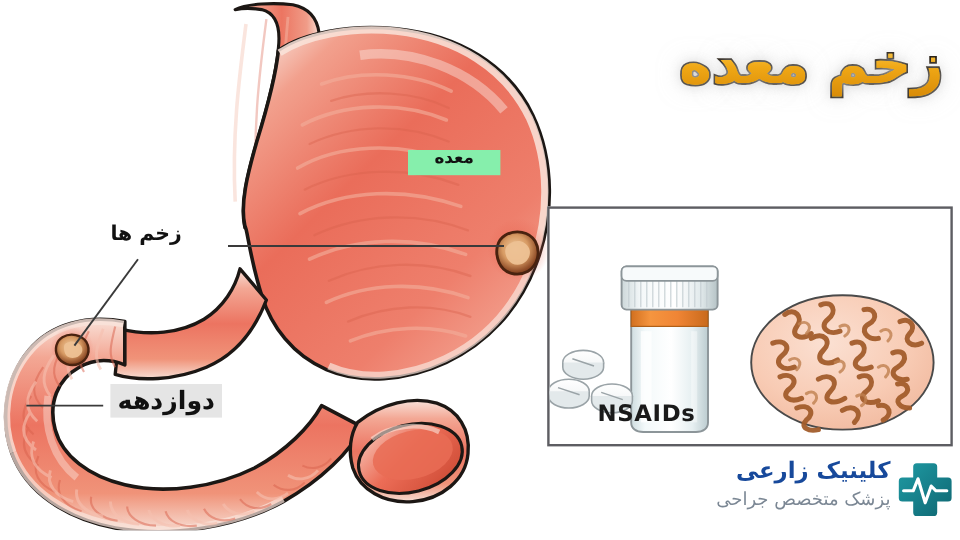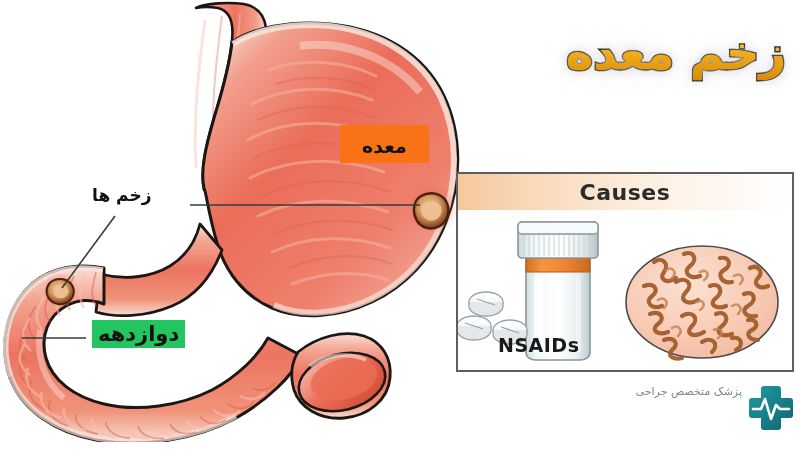--- a/index.html
+++ b/index.html
@@ -59,37 +59,37 @@
     position: absolute;
     font-family: "DejaVu Sans", "Liberation Sans", sans-serif;
     font-weight: bold;
     color: #111111;
     direction: rtl;
     white-space: nowrap;
   }
   #label-stomach {
     left: 340px;
     top: 125px;
-    font-size: 19px;
-    background: #f97316;
-    padding: 12px 22px 7px 22px;
+    font-size: 14px;
+    background: #86efac;
+    padding: 0 22px 7px 22px;
     line-height: 1;
   }
   #label-ulcers {
     left: 86px;
     top: 183px;
     font-size: 17px;
     background: #ffffff;
     padding: 2px 6px;
   }
   #label-duodenum {
     left: 92px;
     top: 320px;
     font-size: 21px;
-    background: #22c55e;
+    background: #e5e5e5;
     padding: 2px 6px;
   }
 
   
   #causes-panel {
     position: absolute;
     left: 456px;
     top: 172px;
     width: 338px;
     height: 200px;
@@ -155,21 +155,21 @@
   #logo-name {
     font-family: "DejaVu Sans", "Liberation Sans", sans-serif;
     font-size: 19px;
     font-weight: bold;
     color: #17499b;
     white-space: nowrap;
     line-height: 1.15;
   }
   #logo-sub {
     font-family: "DejaVu Sans", "Liberation Sans", sans-serif;
-    font-size: 11px;
+    font-size: 15px;
     color: #7b8794;
     white-space: nowrap;
     margin-top: 3px;
   }
   #logo-mark {
     position: absolute;
     right: 0px;
     top: 1px;
   }
 </style>
@@ -373,23 +373,20 @@
   <div class="title-inner">زخم معده</div>
 
   <div class="anat-label" id="label-stomach">معده</div>
 
   <div class="anat-label" id="label-ulcers">زخم ها</div>
 
   <div class="anat-label" id="label-duodenum">دوازدهه</div>
 
   <div id="causes-panel">
 
-    <div id="causes-header">
-      <span id="causes-title">Causes</span>
-    </div>
 
     <svg id="causes-svg" width="334" height="162" viewBox="0 0 334 162" style="left:0; top:36px;">
       <defs>
         <linearGradient id="gBottleBody" x1="0" y1="0" x2="1" y2="0">
           <stop offset="0%" stop-color="#cfdde0"></stop>
           <stop offset="18%" stop-color="#f3f9fa"></stop>
           <stop offset="52%" stop-color="#ffffff"></stop>
           <stop offset="80%" stop-color="#e6eff1"></stop>
           <stop offset="100%" stop-color="#bcccd0"></stop>
         </linearGradient>
@@ -498,20 +495,21 @@
         </g>
       </g>
     </svg>
 
     <div class="cause-caption" id="nsaids-caption">NSAIDs</div>
 
   </div>
 
   <div id="logo-block">
     <div id="logo-text-wrap">
+      <div id="logo-name">کلینیک زارعی</div>
       <div id="logo-sub">پزشک متخصص جراحی</div>
     </div>
     <svg id="logo-mark" width="50" height="50" viewBox="0 0 50 50">
       <defs>
         <linearGradient id="gCross" x1="0" y1="0" x2="1" y2="1">
           <stop offset="0%" stop-color="#1f9aa3"></stop>
           <stop offset="55%" stop-color="#167e89"></stop>
           <stop offset="100%" stop-color="#0f6670"></stop>
         </linearGradient>
       </defs>

